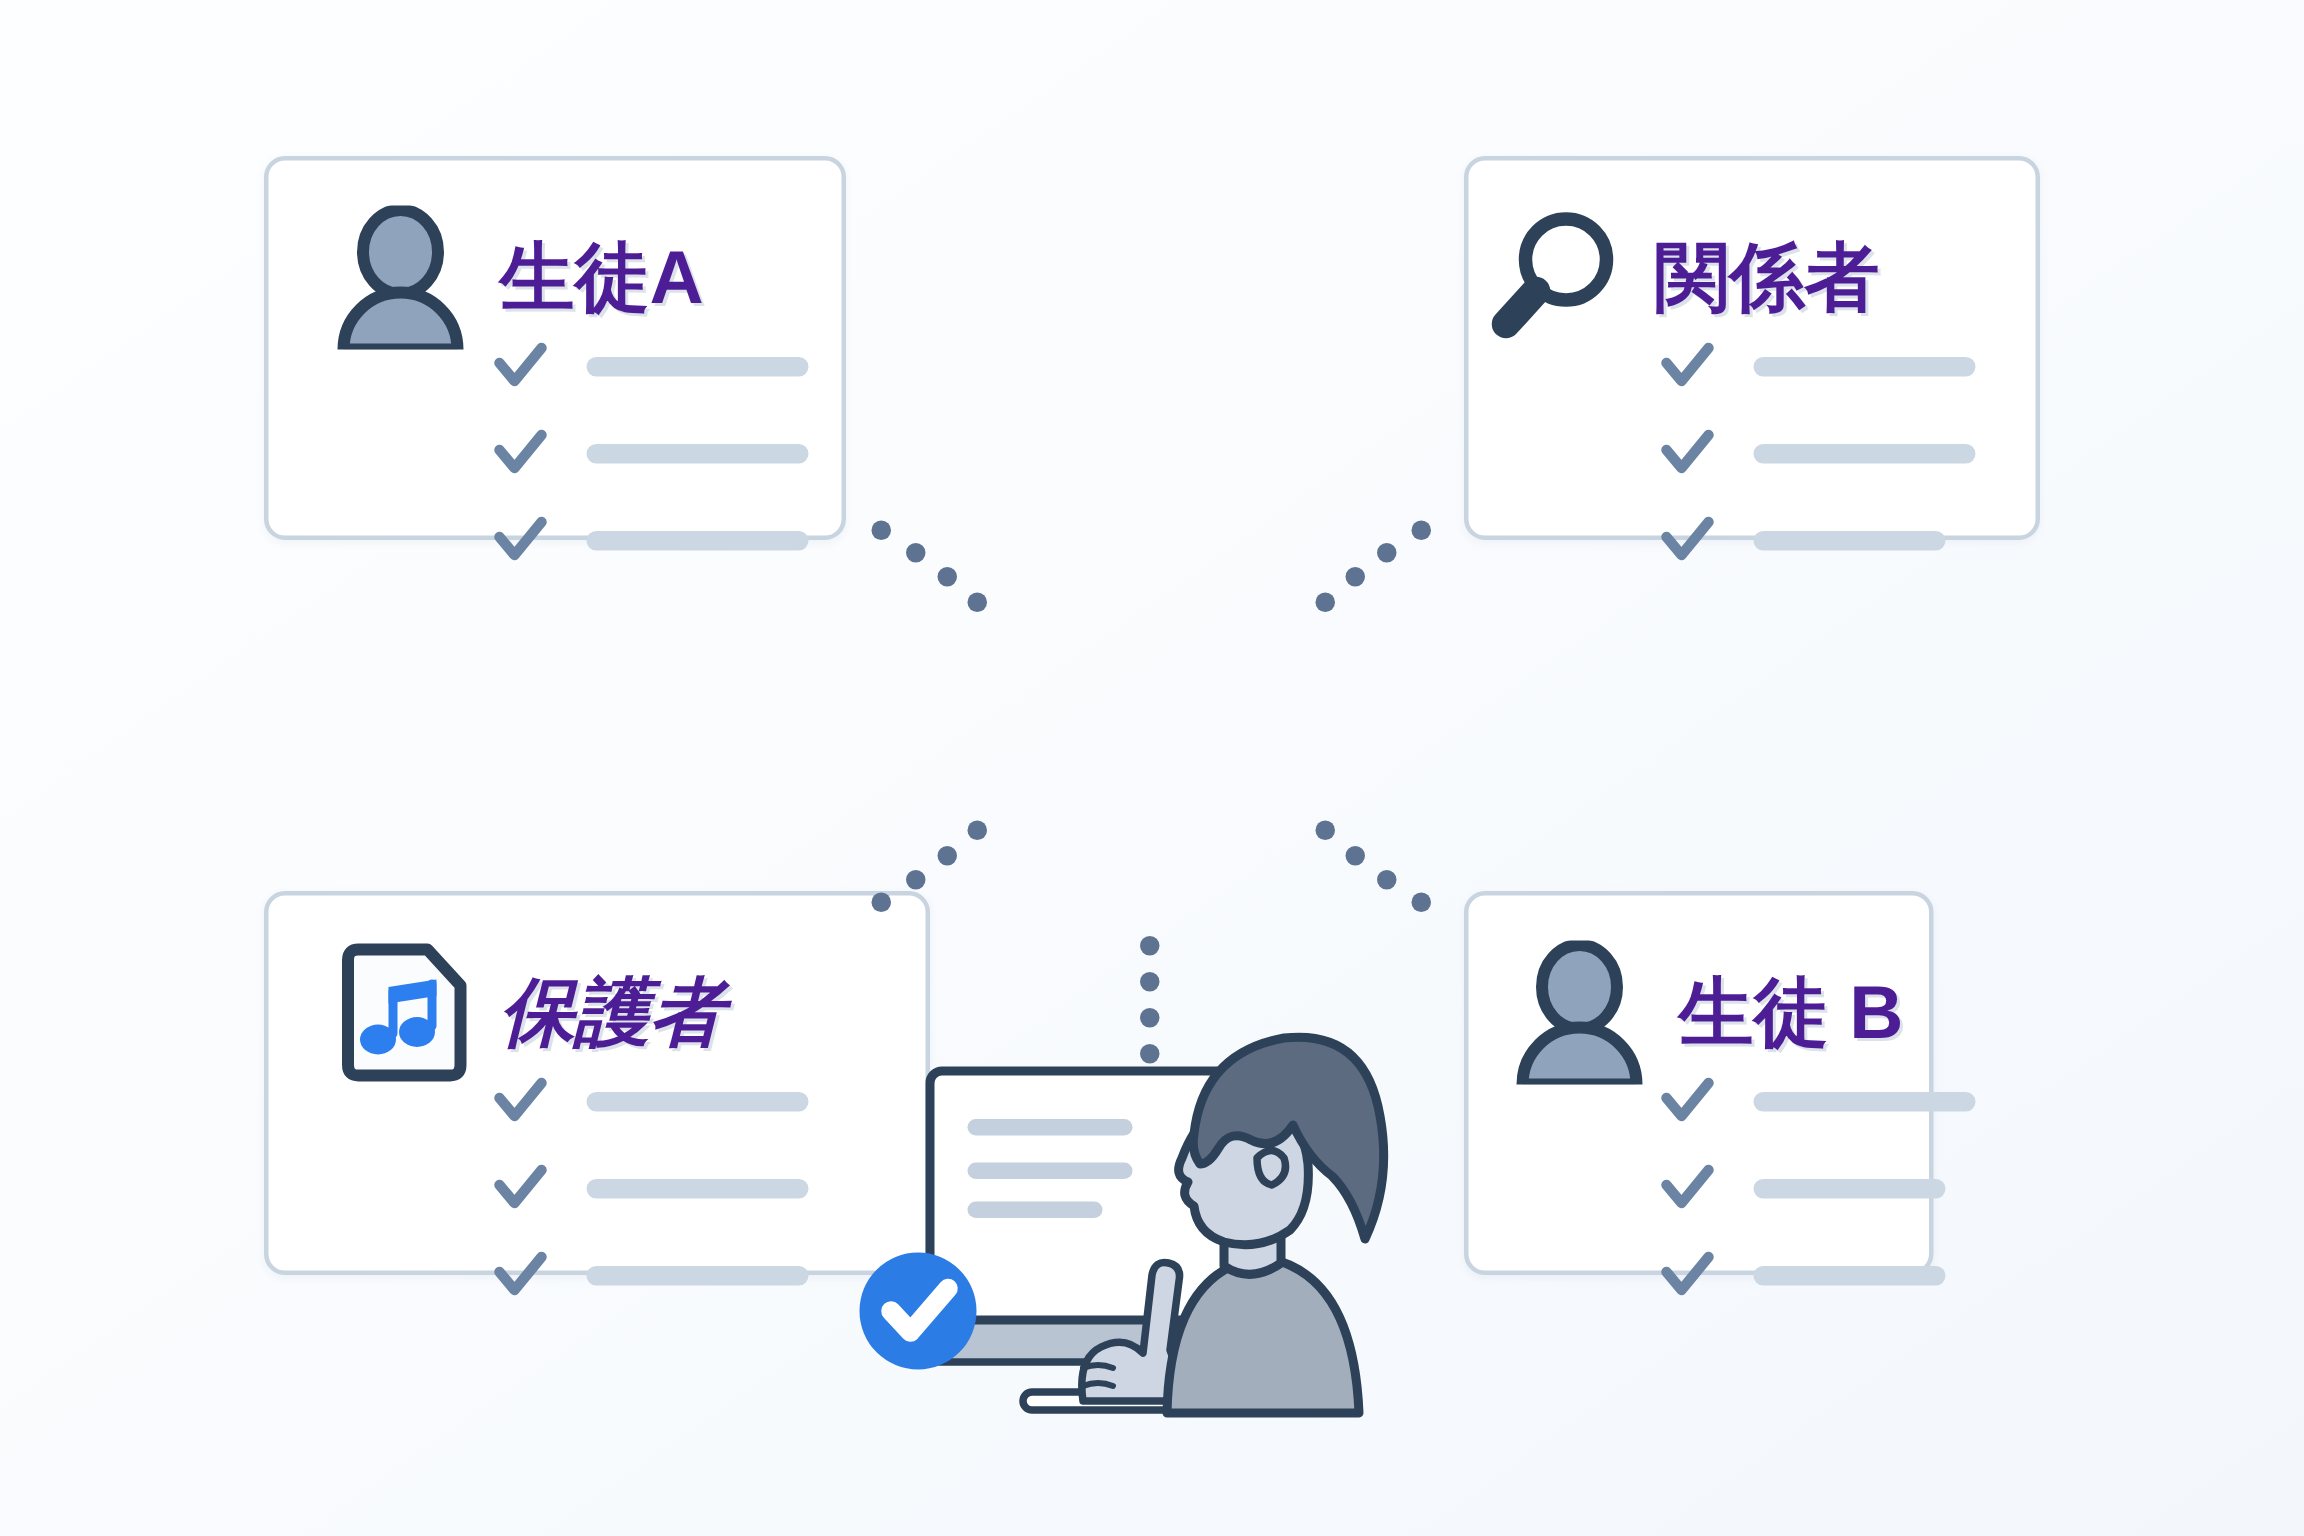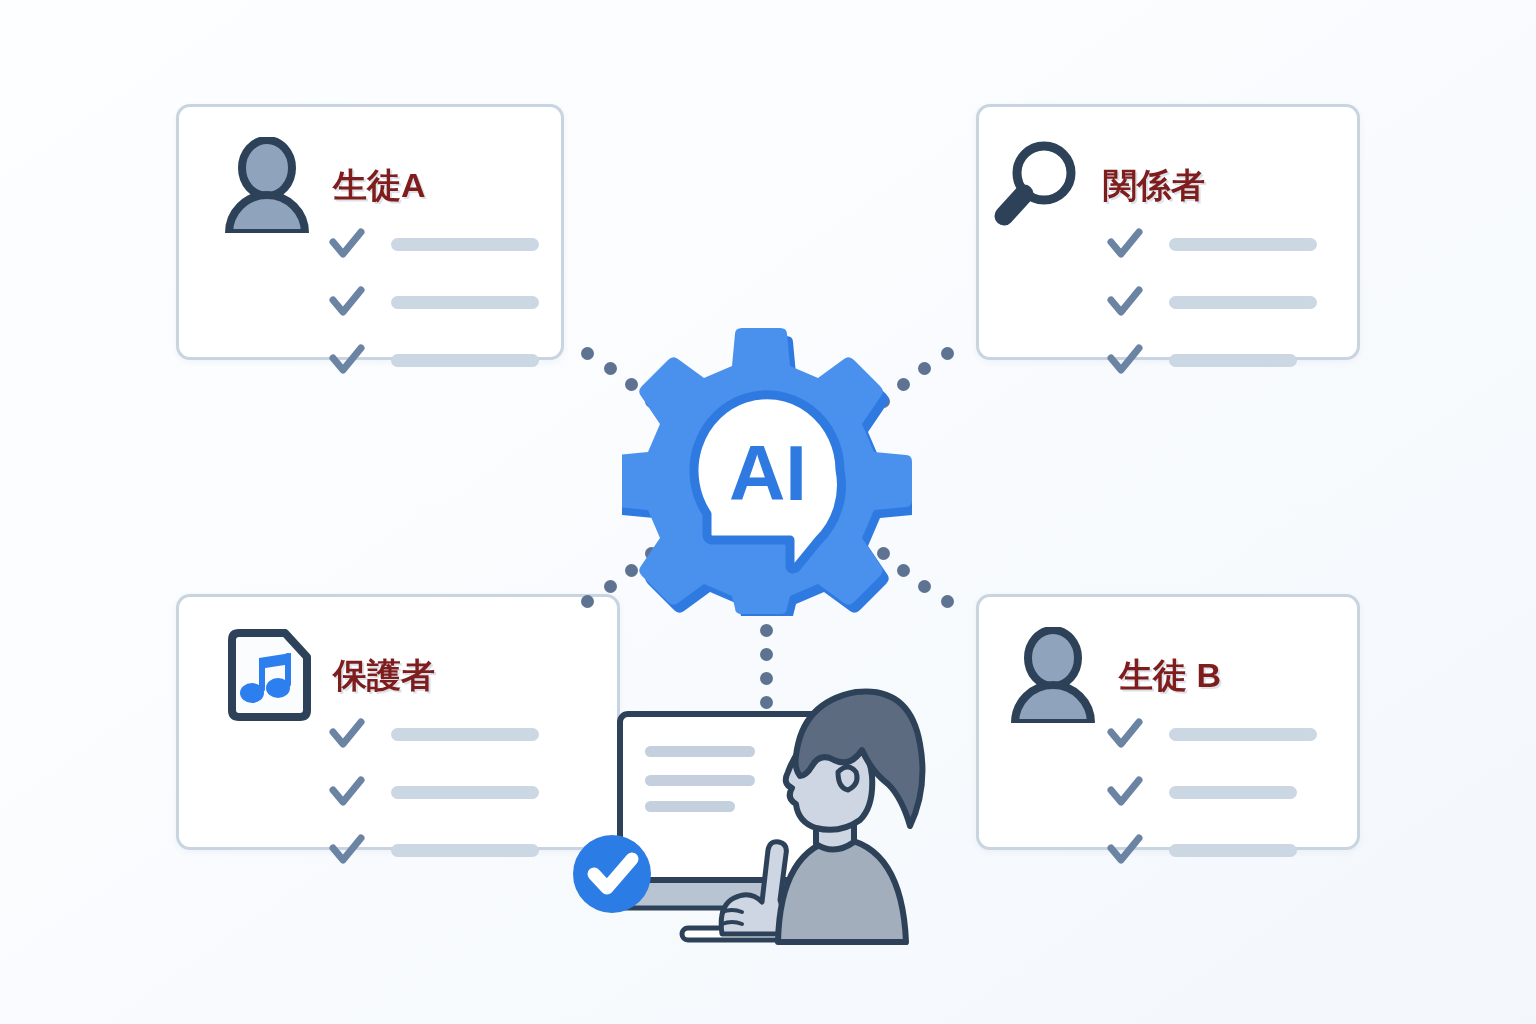--- a/index.html
+++ b/index.html
@@ -37,23 +37,23 @@
     gap: 18px;
     height: 96px;
   }
   .card-icon {
     width: 96px;
     height: 96px;
     flex: 0 0 96px;
     display: block;
   }
   .card-title {
-    font-size: 34px;
+    font-size: 50px;
     font-weight: 700;
-    color: #7f1d1d;
+    color: #4c1d95;
     letter-spacing: 0px;
     line-height: 1;
     white-space: nowrap;
     text-shadow: 2px 2px 0 rgba(140,160,185,0.30);
   }
   .checklist {
     position: absolute;
     left: 150px;
     top: 120px;
     display: flex;
@@ -162,21 +162,21 @@
       </div>
       <div class="check-row">
         <svg class="check-mark" viewBox="0 0 36 34">
           <path d="M4 15 L14 27 L32 5" fill="none" stroke="#6b84a3" stroke-width="7" stroke-linecap="round" stroke-linejoin="round"></path>
         </svg>
         <div class="check-line" style="width:128px"></div>
       </div>
     </div>
   </div>
 
-  <div class="card" id="card-2" style="left:176px; top:594px; width:444px; height:256px;">
+  <div class="card" id="card-2" style="left:176px; top:594px; width:444px; height:256px;font-style:italic;">
     <div class="card-head">
       <svg class="card-icon" viewBox="0 0 96 96">
         <path d="M13 13 Q13 6 20 6 L66 6 L88 30 L88 83 Q88 90 81 90 L20 90 Q13 90 13 83 Z" fill="#fbfcfe" stroke="#2d4258" stroke-width="8" stroke-linejoin="round"></path>
         <g fill="#2d7ff0">
           <rect x="40" y="31" width="6" height="34" rx="3"></rect>
           <rect x="66" y="26" width="6" height="34" rx="3"></rect>
           <path d="M40 31 L72 26 L72 37 L40 42 Z"></path>
           <ellipse cx="33" cy="66" rx="12" ry="10"></ellipse>
           <ellipse cx="59" cy="61" rx="12" ry="10"></ellipse>
         </g>
@@ -198,21 +198,21 @@
       </div>
       <div class="check-row">
         <svg class="check-mark" viewBox="0 0 36 34">
           <path d="M4 15 L14 27 L32 5" fill="none" stroke="#6b84a3" stroke-width="7" stroke-linecap="round" stroke-linejoin="round"></path>
         </svg>
         <div class="check-line" style="width:148px"></div>
       </div>
     </div>
   </div>
 
-  <div class="card" id="card-3" style="left:976px; top:594px; width:384px; height:256px;">
+  <div class="card" id="card-3" style="left:976px; top:594px; width:313px; height:256px;">
     <div class="card-head" style="left:26px;">
       <svg class="card-icon" viewBox="0 0 96 96">
         <ellipse cx="48" cy="31" rx="25" ry="28" fill="#8fa3bd" stroke="#2d4258" stroke-width="8"></ellipse>
         <path d="M10 96 A38 38 0 0 1 86 96 Z" fill="#8fa3bd" stroke="#2d4258" stroke-width="8" stroke-linejoin="round"></path>
       </svg>
       <div class="card-title">生徒 B</div>
     </div>
     <div class="checklist" style="left:128px;">
       <div class="check-row">
         <svg class="check-mark" viewBox="0 0 36 34">
@@ -253,56 +253,20 @@
   <div class="dot" style="left:941px; top:595px;"></div>
   <div class="dot" style="left:918px; top:580px;"></div>
   <div class="dot" style="left:897px; top:564px;"></div>
   <div class="dot" style="left:877px; top:547px;"></div>
 
   <div class="dot" style="left:760px; top:624px;"></div>
   <div class="dot" style="left:760px; top:648px;"></div>
   <div class="dot" style="left:760px; top:672px;"></div>
   <div class="dot" style="left:760px; top:696px;"></div>
 
-  <div id="gear-node">
-    <svg viewBox="0 0 290 288" width="290" height="288">
-
-      <g transform="translate(6,8)">
-        <path d="M113 6 Q113 0 120 0 L158 0 Q165 0 165 6 L168 38 L196 50 L222 31 Q227 27 232 32
-                 L258 58 Q263 63 259 68 L240 96 L252 124 L284 127 Q290 127 290 134 L290 172
-                 Q290 179 284 179 L252 182 L240 210 L259 238 Q263 243 258 248 L232 274
-                 Q227 279 222 275 L196 256 L168 268 L165 280 Q165 286 158 286 L120 286
-                 Q113 286 113 280 L110 268 L82 256 L56 275 Q51 279 46 274 L20 248
-                 Q15 243 19 238 L38 210 L26 182 L-6 179 Q-12 179 -12 172 L-12 134
-                 Q-12 127 -6 127 L26 124 L38 96 L19 68 Q15 63 20 58 L46 32
-                 Q51 27 56 31 L82 50 L110 38 Z" fill="#2f7ae0"></path>
-      </g>
-
-      <path d="M113 6 Q113 0 120 0 L158 0 Q165 0 165 6 L168 38 L196 50 L222 31 Q227 27 232 32
-               L258 58 Q263 63 259 68 L240 96 L252 124 L284 127 Q290 127 290 134 L290 172
-               Q290 179 284 179 L252 182 L240 210 L259 238 Q263 243 258 248 L232 274
-               Q227 279 222 275 L196 256 L168 268 L165 280 Q165 286 158 286 L120 286
-               Q113 286 113 280 L110 268 L82 256 L56 275 Q51 279 46 274 L20 248
-               Q15 243 19 238 L38 210 L26 182 L-6 179 Q-12 179 -12 172 L-12 134
-               Q-12 127 -6 127 L26 124 L38 96 L19 68 Q15 63 20 58 L46 32
-               Q51 27 56 31 L82 50 L110 38 Z" fill="#4a90ed"></path>
-
-      <path d="M218 142
-               A73 76 0 1 0 85 186
-               L85 206
-               Q85 212 91 212
-               L168 212
-               L168 237
-               Q168 243 174 240
-               L196 213
-               A73 76 0 0 0 218 142 Z" fill="#ffffff" stroke="#2f7ae0" stroke-width="9" stroke-linejoin="round"></path>
-
-      <text x="146" y="172" text-anchor="middle" font-family="'Liberation Sans','DejaVu Sans',sans-serif" font-size="78" font-weight="700" fill="#2f7ae0">AI</text>
-    </svg>
-  </div>
 
   <div id="person-scene">
     <svg viewBox="0 0 400 270" width="400" height="270">
 
       <rect x="165" y="230" width="22" height="28" fill="#cdd6e2" stroke="#2d4258" stroke-width="5"></rect>
       <rect x="110" y="252" width="130" height="12" rx="6" fill="#ffffff" stroke="#2d4258" stroke-width="5"></rect>
 
       <rect x="48" y="200" width="226" height="32" rx="5" fill="#b9c4d2" stroke="#2d4258" stroke-width="5"></rect>
 
       <rect x="48" y="38" width="226" height="166" rx="8" fill="#ffffff" stroke="#2d4258" stroke-width="6"></rect>

